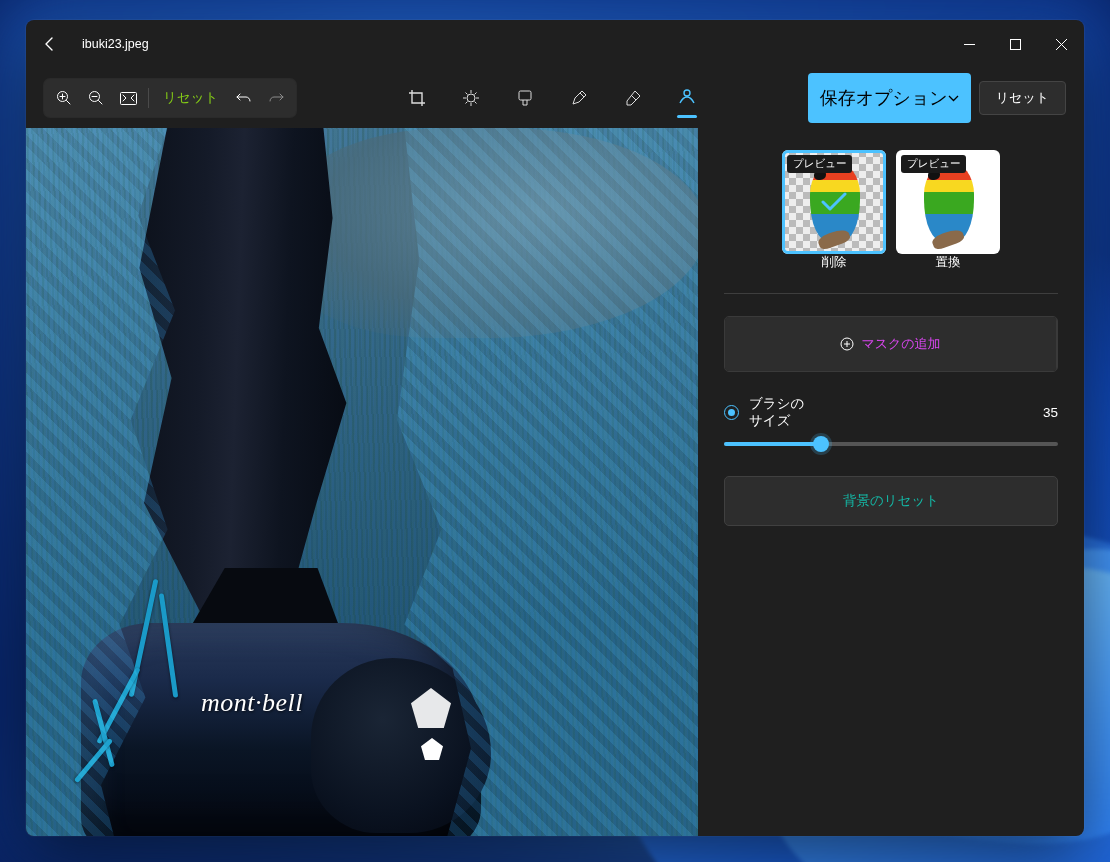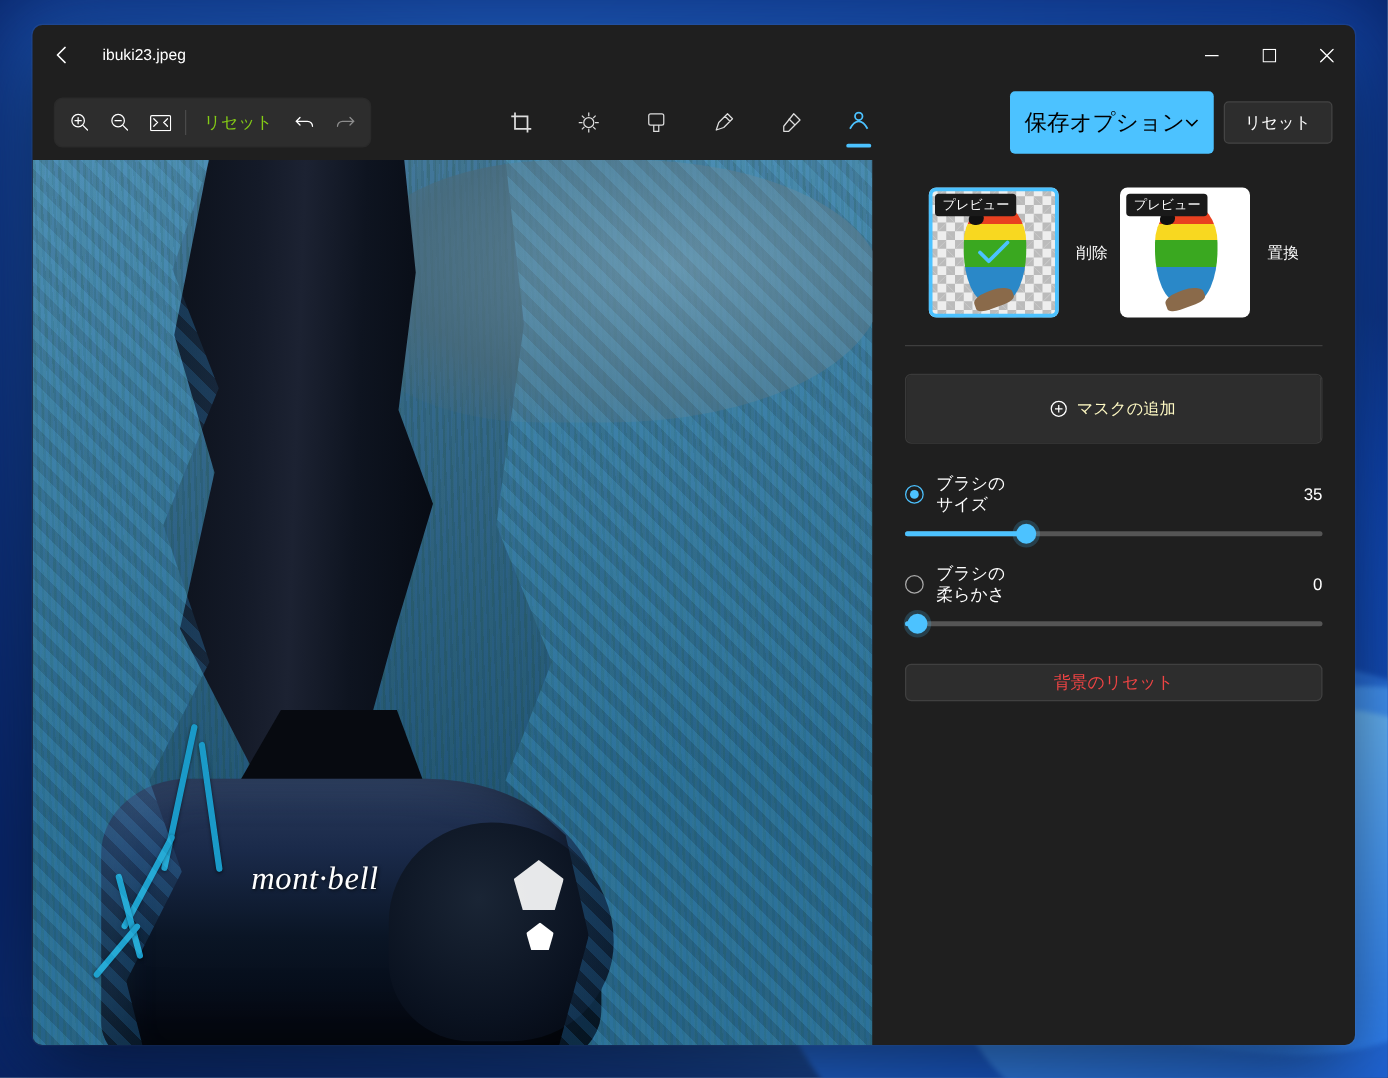--- a/index.html
+++ b/index.html
@@ -48,54 +48,54 @@
 .lace.l1{width:5px;height:120px;left:55px;top:10px;transform:rotate(12deg)}
 .lace.l2{width:5px;height:105px;left:80px;top:25px;transform:rotate(-8deg)}
 .lace.l3{width:5px;height:85px;left:30px;top:95px;transform:rotate(28deg)}
 .lace.l4{width:5px;height:70px;left:15px;top:130px;transform:rotate(-15deg)}
 .lace.l5{width:5px;height:55px;left:5px;top:165px;transform:rotate(40deg)}
 .mask-overlay{position:absolute;inset:0;background:repeating-linear-gradient(45deg,rgba(40,130,200,.32) 0 8px,rgba(40,130,200,.14) 8px 16px);mix-blend-mode:screen}
 .mask-overlay::before{content:"";position:absolute;top:0;left:75px;width:370px;height:730px;background:#000;clip-path:polygon(18% 0,82% 0,86% 18%,80% 40%,92% 55%,82% 68%,95% 74%,100% 85%,92% 100%,5% 100%,0 90%,12% 78%,5% 68%,18% 55%,8% 40%,20% 25%,10% 12%)}
 .mask-overlay{-webkit-mask:linear-gradient(#000 0 0);mask:linear-gradient(#000 0 0)}
 .side-panel{flex:1;padding:22px 26px;overflow-y:auto;color:#fff}
 .thumbs{display:flex;gap:10px;justify-content:center}
-.thumb{display:flex;align-items:center;gap:14px;cursor:pointer}
+.thumb{display:flex;flex-direction:column;align-items:center;gap:0;cursor:pointer}
 .thumb-img{width:104px;height:104px;border-radius:6px;position:relative;overflow:hidden}
 .thumb.active .thumb-img{outline:3px solid #4cc2ff;outline-offset:-3px}
 .thumb-badge{position:absolute;top:5px;left:5px;background:#1a1a1a;color:#fff;font-size:10.5px;padding:2px 6px;border-radius:3px}
 .thumb-check{position:absolute;top:50%;left:50%;transform:translate(-50%,-50%);color:#4cc2ff}
 .thumb-label{font-size:12.5px;color:#fff}
 .parrot-blur{background:radial-gradient(circle at 50% 28%,#e84020 0 8%,#f8d820 8% 14%,#3aa820 14% 30%,#2a88c8 30% 55%,#8a7a6a 55% 100%);filter:blur(6px)}
 .parrot-checker{background-image:linear-gradient(45deg,#bbb 25%,transparent 25%),linear-gradient(-45deg,#bbb 25%,transparent 25%),linear-gradient(45deg,transparent 75%,#bbb 75%),linear-gradient(-45deg,transparent 75%,#bbb 75%);background-size:14px 14px;background-position:0 0,0 7px,7px -7px,-7px 0;background-color:#eee}
 .parrot-white{background:#fff}
 .parrot-shape{position:absolute;top:12px;left:28px;width:50px;height:80px;background:linear-gradient(180deg,#e84020 0 22%,#f8d820 22% 38%,#3aa820 38% 65%,#2a88c8 65% 100%);border-radius:55% 50% 40% 40%/42% 42% 55% 55%}
 .parrot-shape::before{content:"";position:absolute;top:8px;left:4px;width:12px;height:10px;background:#111;border-radius:50% 40% 50% 40%}
 .parrot-shape::after{content:"";position:absolute;bottom:-4px;left:8px;width:32px;height:14px;background:#8a6a4a;border-radius:40% 50% 30% 30%;transform:rotate(-20deg)}
 .divider{height:1px;background:#3e3e3e;margin:22px 0}
 .tool-row{display:flex;align-items:center;gap:10px;font-size:14px;margin-bottom:18px}
 .tool-row .spacer{flex:1}
 .toggle{width:40px;height:20px;background:#4cc2ff;border-radius:10px;position:relative;cursor:pointer}
 .toggle-knob{position:absolute;top:3px;right:3px;width:14px;height:14px;background:#000;border-radius:50%}
 .toggle-label{font-size:13.5px}
 .seg-control{display:flex;margin-bottom:24px;border:1px solid #3a3a3a;border-radius:5px;overflow:hidden}
-.seg-btn{flex:1;height:54px;display:flex;align-items:center;justify-content:center;gap:7px;font-size:13px;color:#fef9c3;cursor:pointer;background:#2d2d2d;position:relative}
+.seg-btn{flex:1;height:54px;display:flex;align-items:center;justify-content:center;gap:7px;font-size:13px;color:#d946ef;cursor:pointer;background:#2d2d2d;position:relative}
 .seg-btn.active{background:#2d2d2d}
 .seg-btn.active::after{content:"";position:absolute;bottom:0;left:50%;transform:translateX(-50%);width:20px;height:2.5px;background:#4cc2ff;border-radius:2px}
 .seg-btn:first-child{border-right:1px solid #3a3a3a}
 .slider-block{margin-bottom:22px}
 .slider-header{display:flex;align-items:center;gap:10px;margin-bottom:12px}
 .slider-radio{width:15px;height:15px;border:1.5px solid #aaa;border-radius:50%;flex-shrink:0;position:relative}
 .slider-radio.sel{border-color:#4cc2ff}
 .slider-radio.sel::before{content:"";position:absolute;inset:3px;border-radius:50%;background:#4cc2ff}
 .slider-label{font-size:13.5px;line-height:1.25;width:60px;}
 .slider-value{margin-left:auto;font-size:13.5px;color:#fff}
 .slider-track{height:4px;background:#555;border-radius:2px;position:relative;margin-top:8px}
 .slider-fill{position:absolute;top:0;left:0;height:100%;background:#4cc2ff;border-radius:2px}
 .slider-thumb{position:absolute;top:50%;width:16px;height:16px;background:#4cc2ff;border-radius:50%;transform:translate(-50%,-50%);box-shadow:0 0 0 3px rgba(76,194,255,.2)}
-.reset-bg{width:100%;height:30px;background:#2d2d2d;border:1px solid #404040;border-radius:5px;color:#ef4444;font-size:13.5px;cursor:pointer;margin-top:8px}
+.reset-bg{width:100%;height:50px;background:#2d2d2d;border:1px solid #404040;border-radius:5px;color:#14b8a6;font-size:13.5px;cursor:pointer;margin-top:8px}
 svg{display:block}
 </style>
 </head>
 <body>
 
 <div class="bg-swirl">
   <div class="fold f1"></div>
     <div class="fold f2"></div>
     <div class="fold f3"></div>
 </div>
@@ -270,28 +270,17 @@
           <div class="slider-radio sel"></div>
           <div class="slider-label">ブラシのサイズ</div>
           <div class="slider-value">35</div>
         </div>
         <div class="slider-track">
           <div class="slider-fill" style="width:29%"></div>
           <div class="slider-thumb" style="left:29%"></div>
         </div>
       </div>
 
-      <div class="slider-block">
-        <div class="slider-header">
-          <div class="slider-radio"></div>
-          <div class="slider-label">ブラシの柔らかさ</div>
-          <div class="slider-value">0</div>
-        </div>
-        <div class="slider-track">
-          <div class="slider-fill" style="width:3%"></div>
-          <div class="slider-thumb" style="left:3%"></div>
-        </div>
-      </div>
 
       <button class="reset-bg">背景のリセット</button>
     </div>
   </div>
 </div>
 
 </body></html>

